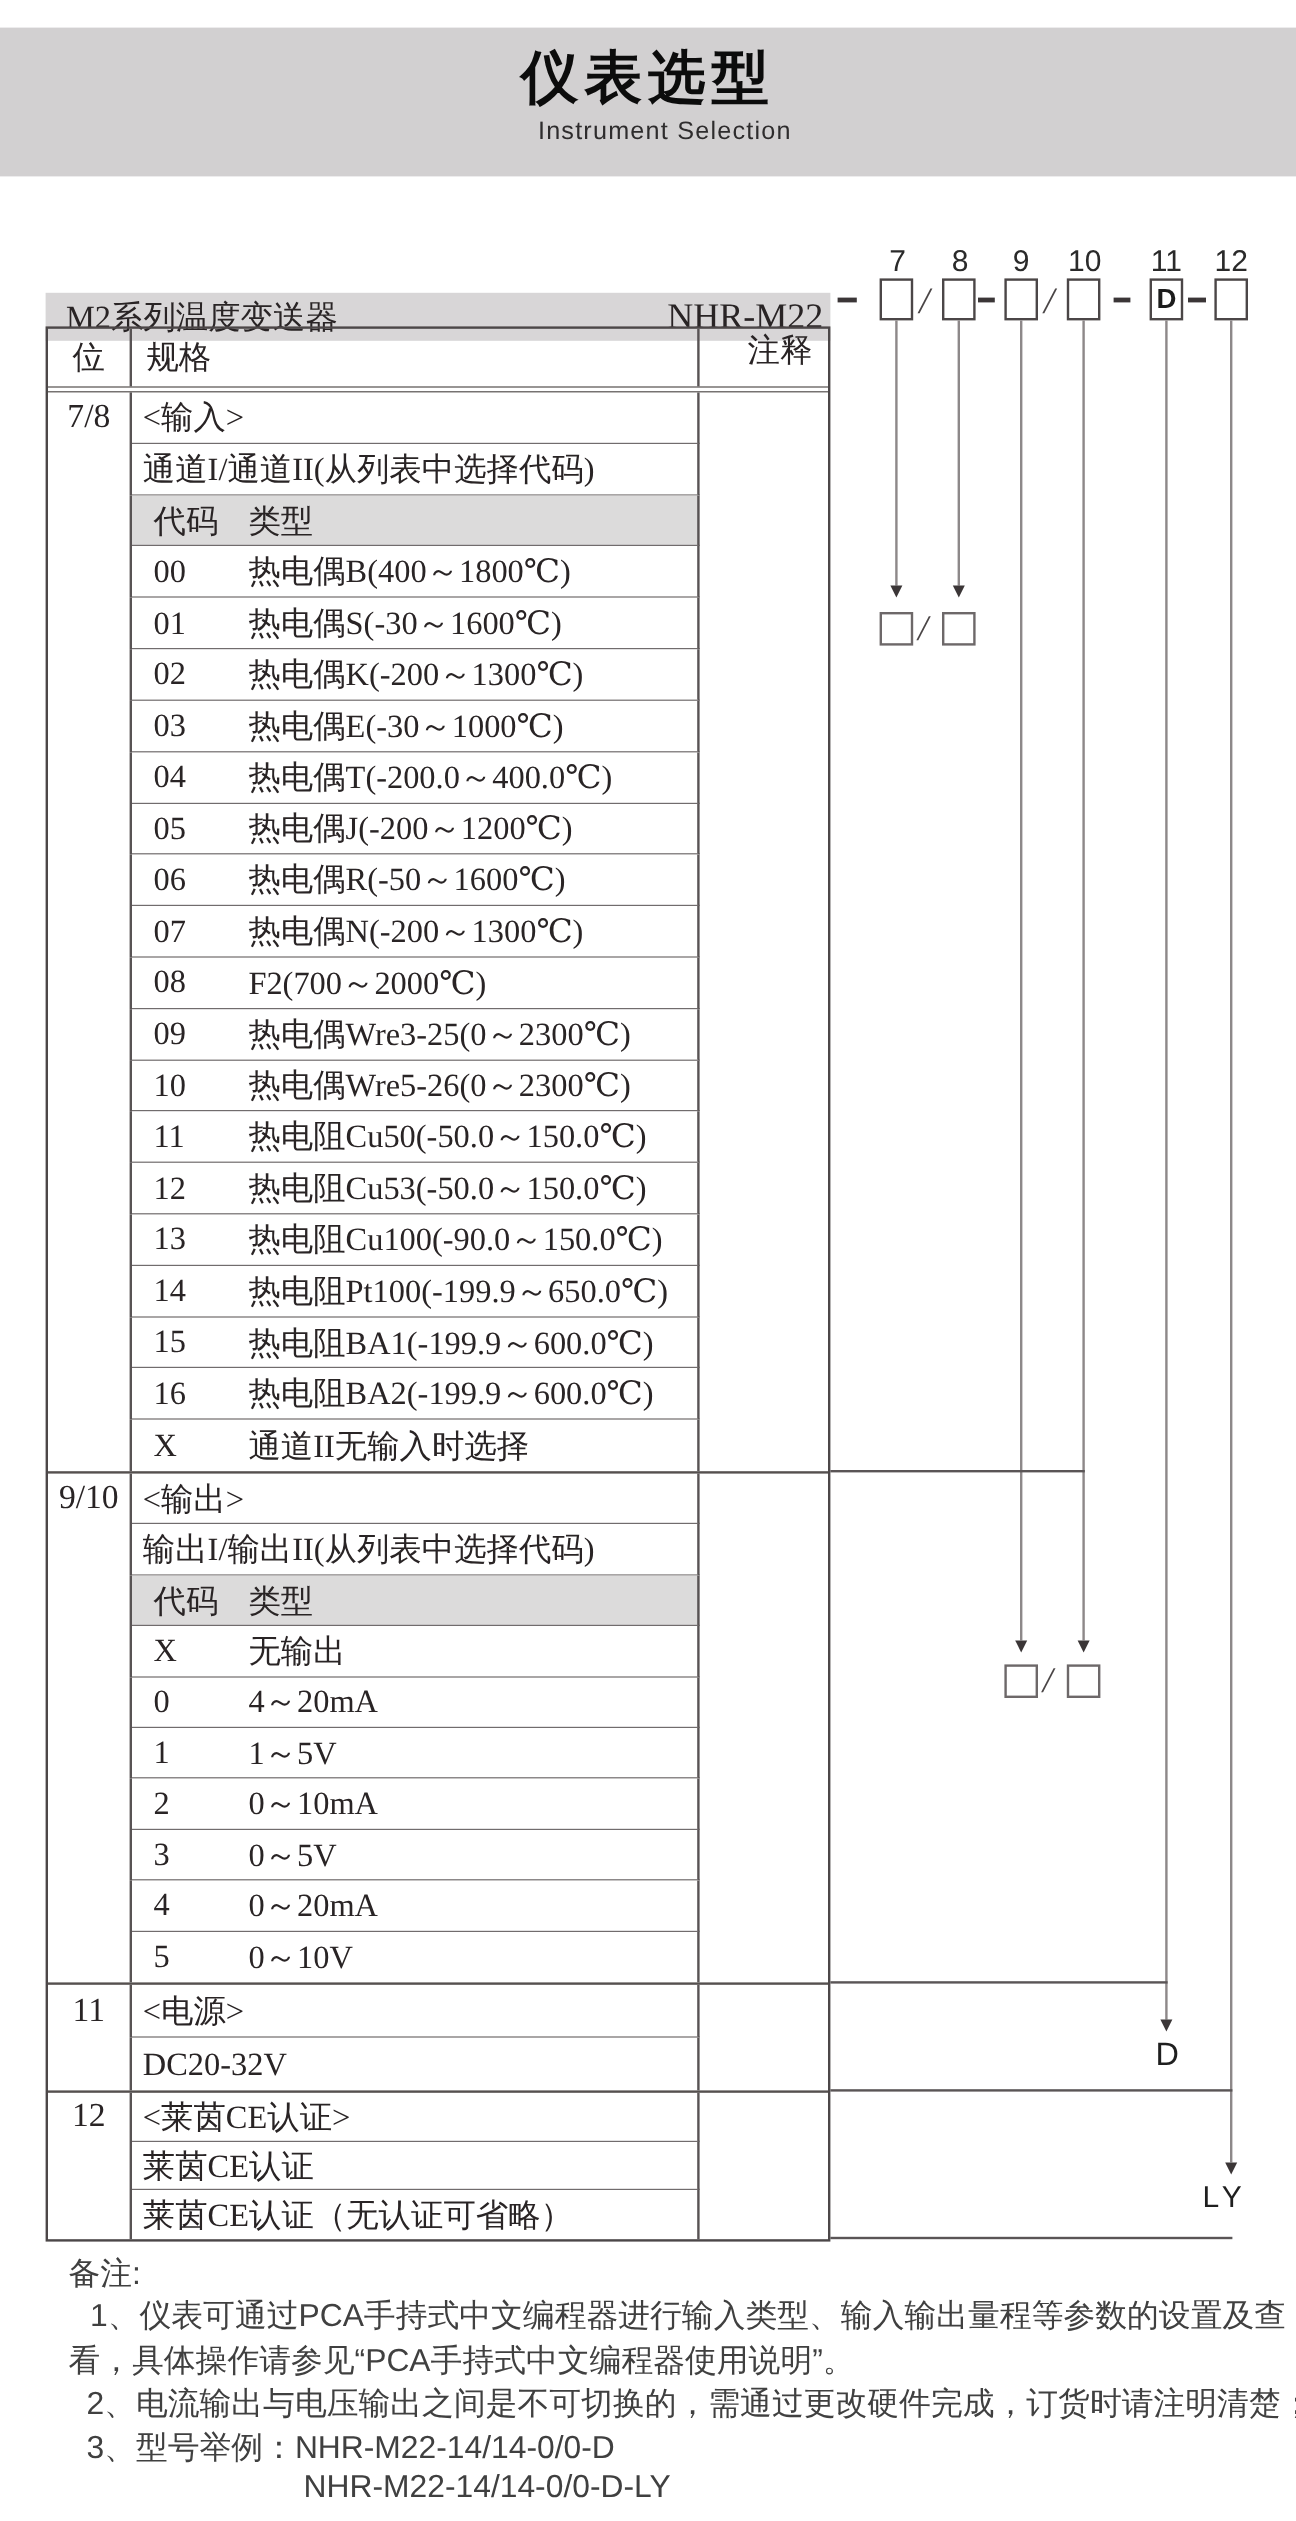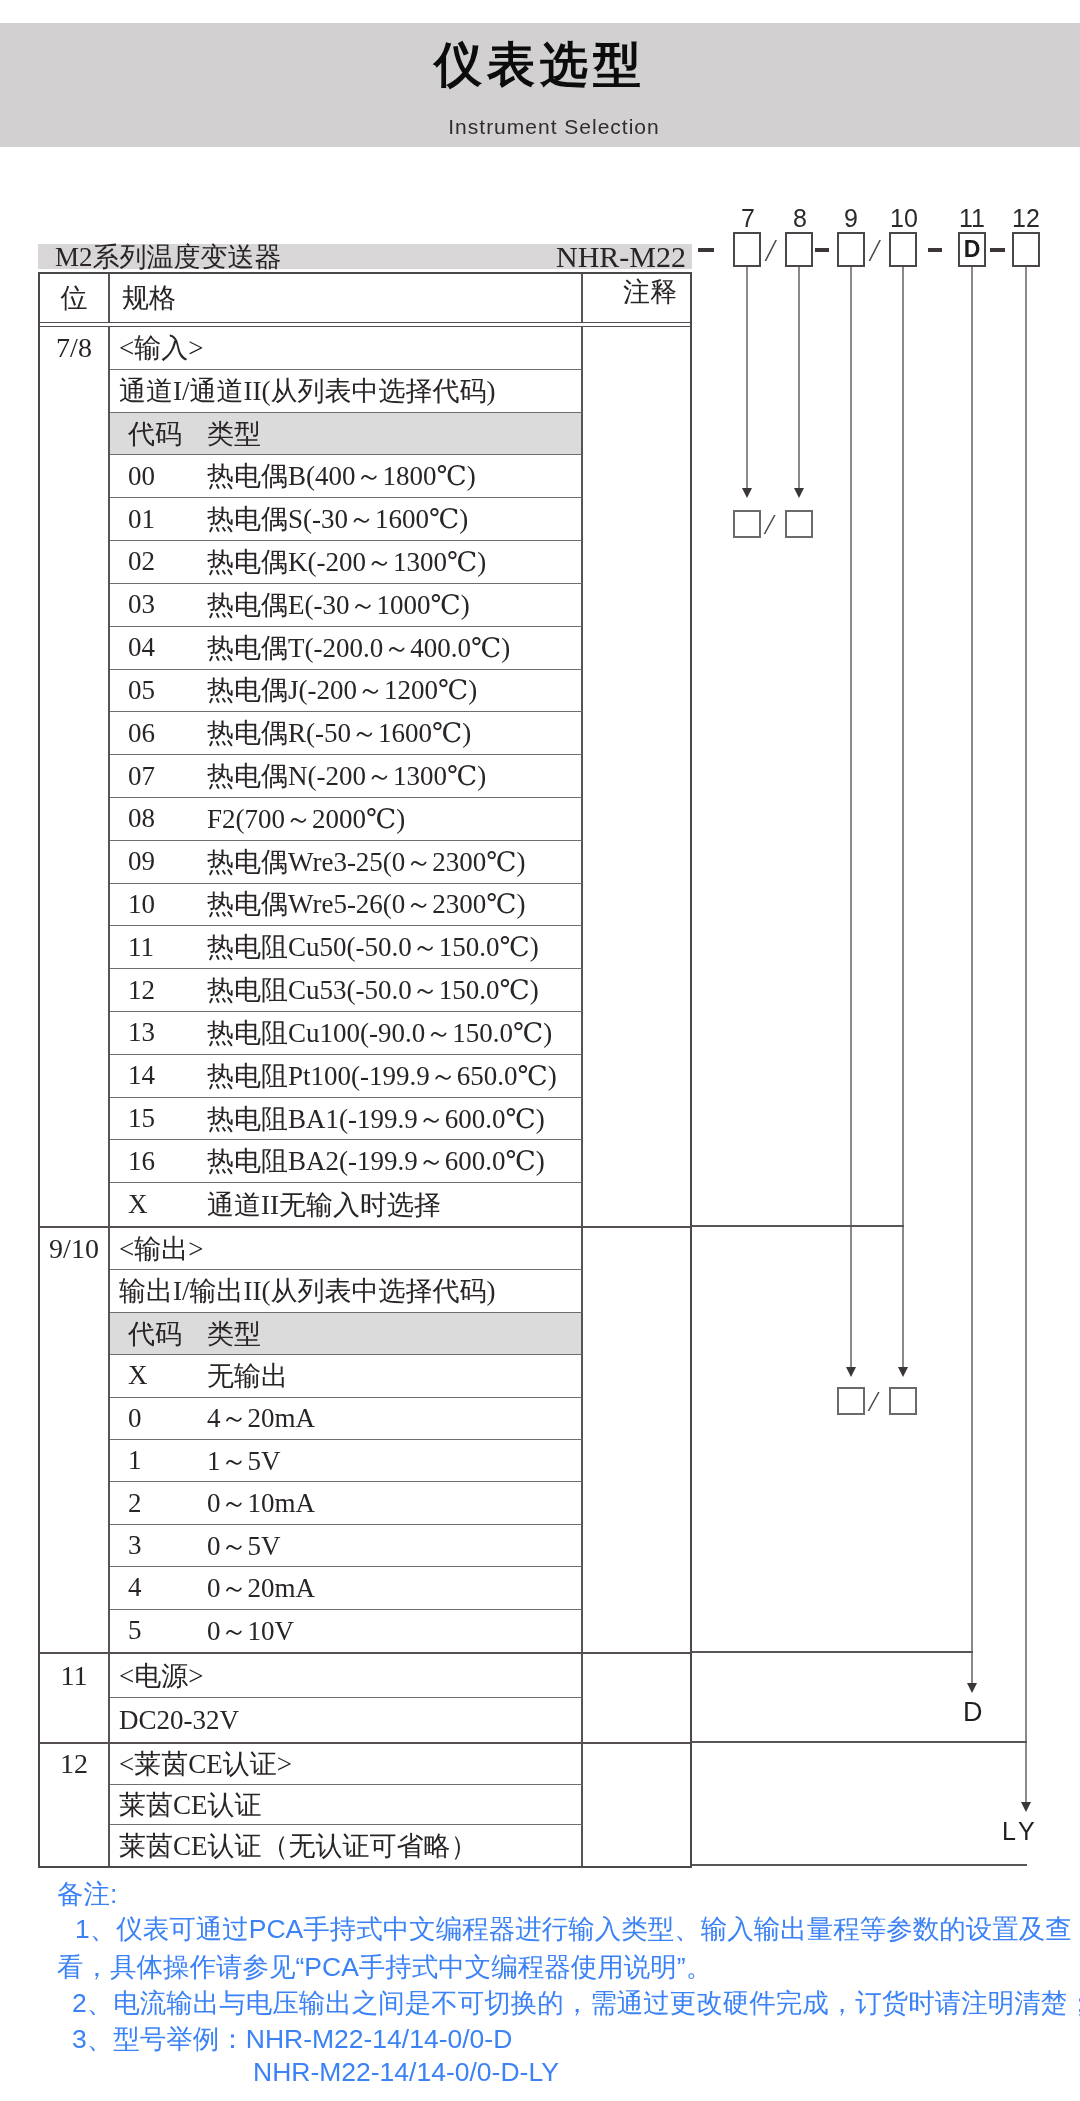--- a/index.html
+++ b/index.html
@@ -4,24 +4,24 @@
 <style>
   html,body{margin:0;padding:0;background:#ffffff;}
   #screen{position:relative;width:1080px;height:2101px;background:#ffffff;overflow:hidden;
           font-family:"Liberation Serif","DejaVu Serif",serif;color:#292425;}
 
   
   .banner{position:absolute;left:0;top:23px;width:1080px;height:124px;background:#d2d0d1;}
   .banner .title{margin:0;padding-top:10px;text-align:center;font-size:48px;font-weight:bold;
                  font-family:"Liberation Sans","DejaVu Sans",sans-serif;letter-spacing:5px;color:#0c0c0c;}
   .banner .subtitle{text-align:center;font-size:21px;font-family:"Liberation Sans",sans-serif;
-                    color:#2e2c2d;margin-top:18px;letter-spacing:1px;padding-left:28px;}
-
-  
-  .mband{position:absolute;left:38px;top:244px;width:654px;height:25px;background:#d8d6d7;
+                    color:#2e2c2d;margin-top:1px;letter-spacing:1px;padding-left:28px;}
+
+  
+  .mband{position:absolute;left:38px;top:244px;width:654px;height:40px;background:#d8d6d7;
          display:flex;align-items:center;justify-content:space-between;
          padding:0 6px 0 17px;box-sizing:border-box;}
   .mband .series{font-size:27px;}
   .mband .model{font-size:30px;}
 
   
   .digit{position:absolute;top:204px;font-family:"Liberation Sans",sans-serif;font-size:25px;
          color:#2a2a2a;transform:translateX(-50%);}
   .d0{left:748px}.d1{left:800px}.d2{left:851px}.d3{left:904px}.d4{left:972px}.d5{left:1026px}
 
@@ -79,21 +79,21 @@
   .sec .trow:not(:last-child) .c2{border-bottom:1.2px solid #716c6d;}
   .gray .c2{background:#dcdbdb;}
   .code{flex:none;width:79px;padding-left:18px;}
   .spec{padding-left:9px;}
   .poscell{font-size:28px;}
   .thead .c2 span{padding-left:12px;}
   .thead .c3{justify-content:center;margin-left:40px;}
 
   
   .note{position:absolute;font-family:"Liberation Sans",sans-serif;font-size:26.5px;
-        color:#3b82f6;white-space:nowrap;}
+        color:#404040;white-space:nowrap;}
   .nb{left:57px;top:1876px;}
   .n1a{left:75px;top:1911px;}
   .n1b{left:57px;top:1949px;}
   .n2{left:72px;top:1985px;}
   .n3a{left:72px;top:2021px;}
   .n3b{left:253px;top:2057px;text-align:right;}
 </style>
 </head>
 <body>
 

